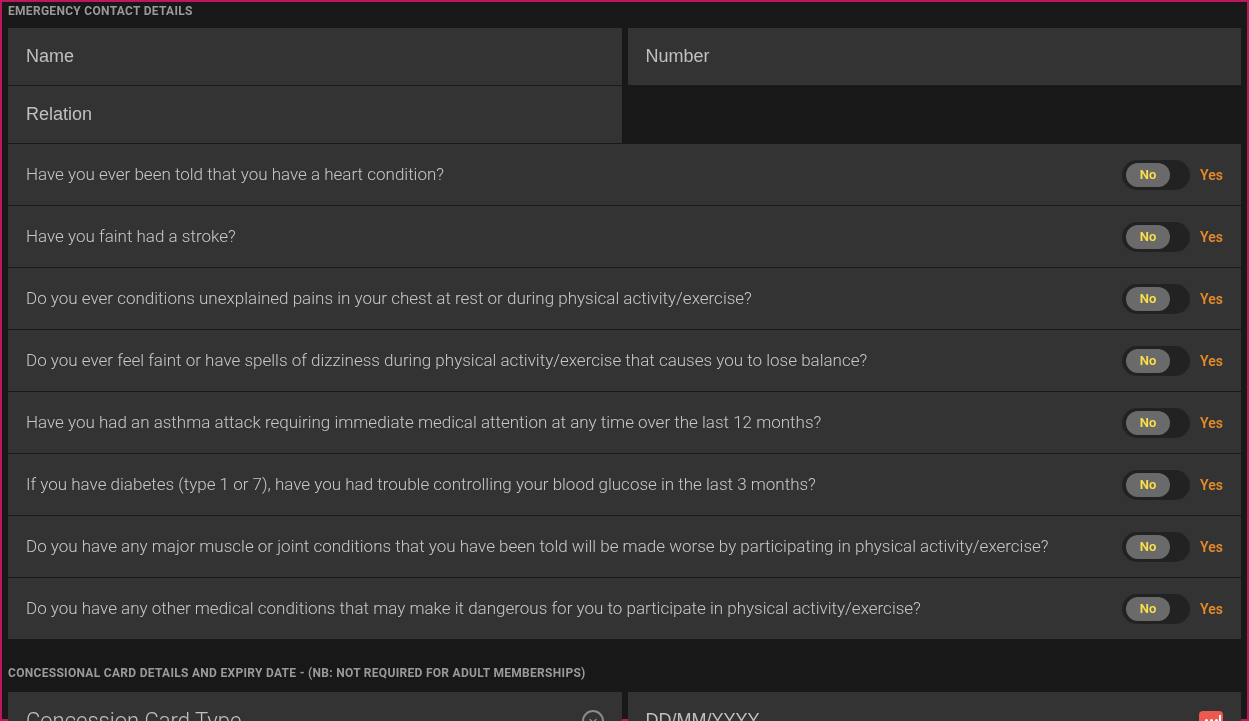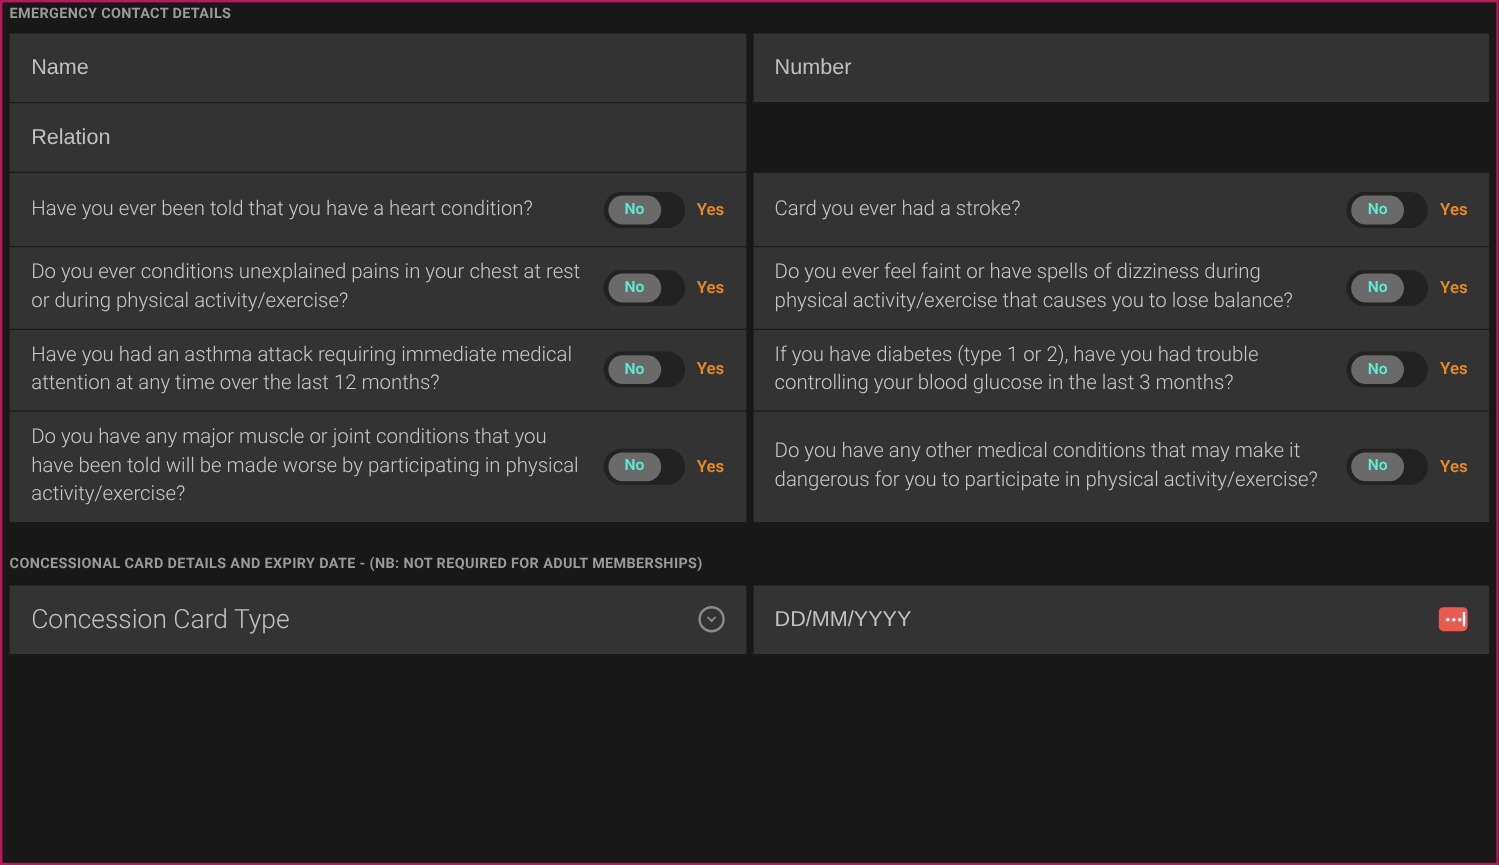--- a/index.html
+++ b/index.html
@@ -59,21 +59,21 @@
     font-weight: 400;
     width: 100%;
   }
   .input-real::placeholder {
     color: #c0c0c0;
     font-weight: 300;
   }
   
   .qgrid {
     display: grid;
-    grid-template-columns: 1fr 1fr;
+    grid-template-columns: 1fr;
     gap: 0 6px;
     padding: 0 6px;
   }
   .qcell {
     background: #333333;
     border-bottom: 1px solid #1a1a1a;
     display: flex;
     align-items: center;
     justify-content: space-between;
     padding: 10px 18px;
@@ -104,21 +104,21 @@
     padding-left: 4px;
   }
   .toggle-knob {
     background: #6a6a6a;
     border-radius: 14px;
     height: 24px;
     min-width: 44px;
     display: flex;
     align-items: center;
     justify-content: center;
-    color: #5eead4;
+    color: #fde047;
     font-size: 13px;
     font-weight: 600;
   }
   .yes-label {
     color: #e58a2a;
     font-size: 14px;
     font-weight: 600;
   }
   
   .dropdown-icon {
@@ -187,21 +187,21 @@
       <div class="qtext">Have you ever been told that you have a heart condition?</div>
       <div class="toggle-wrap">
         <div class="toggle">
           <div class="toggle-knob">No</div>
         </div>
         <span class="yes-label">Yes</span>
       </div>
     </div>
 
     <div class="qcell">
-      <div class="qtext">Card you ever had a stroke?</div>
+      <div class="qtext">Have you faint had a stroke?</div>
       <div class="toggle-wrap">
         <div class="toggle">
           <div class="toggle-knob">No</div>
         </div>
         <span class="yes-label">Yes</span>
       </div>
     </div>
 
     <div class="qcell">
       <div class="qtext">Do you ever conditions unexplained pains in your chest at rest or during physical activity/exercise?</div>
@@ -227,21 +227,21 @@
       <div class="qtext">Have you had an asthma attack requiring immediate medical attention at any time over the last 12 months?</div>
       <div class="toggle-wrap">
         <div class="toggle">
           <div class="toggle-knob">No</div>
         </div>
         <span class="yes-label">Yes</span>
       </div>
     </div>
 
     <div class="qcell">
-      <div class="qtext">If you have diabetes (type 1 or 2), have you had trouble controlling your blood glucose in the last 3 months?</div>
+      <div class="qtext">If you have diabetes (type 1 or 7), have you had trouble controlling your blood glucose in the last 3 months?</div>
       <div class="toggle-wrap">
         <div class="toggle">
           <div class="toggle-knob">No</div>
         </div>
         <span class="yes-label">Yes</span>
       </div>
     </div>
 
     <div class="qcell">
       <div class="qtext">Do you have any major muscle or joint conditions that you have been told will be made worse by participating in physical activity/exercise?</div>

